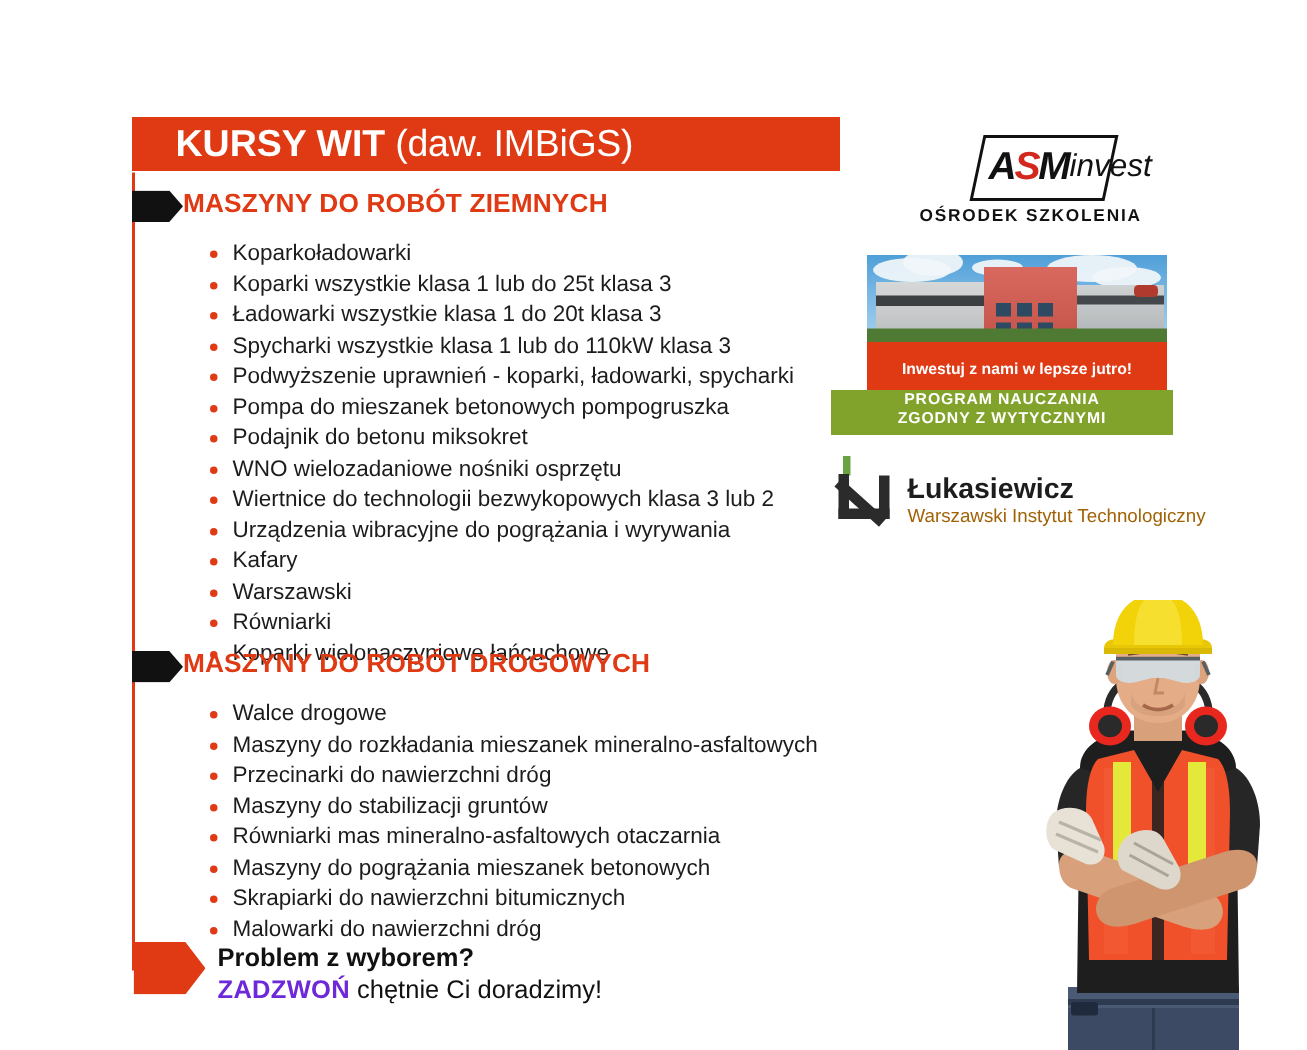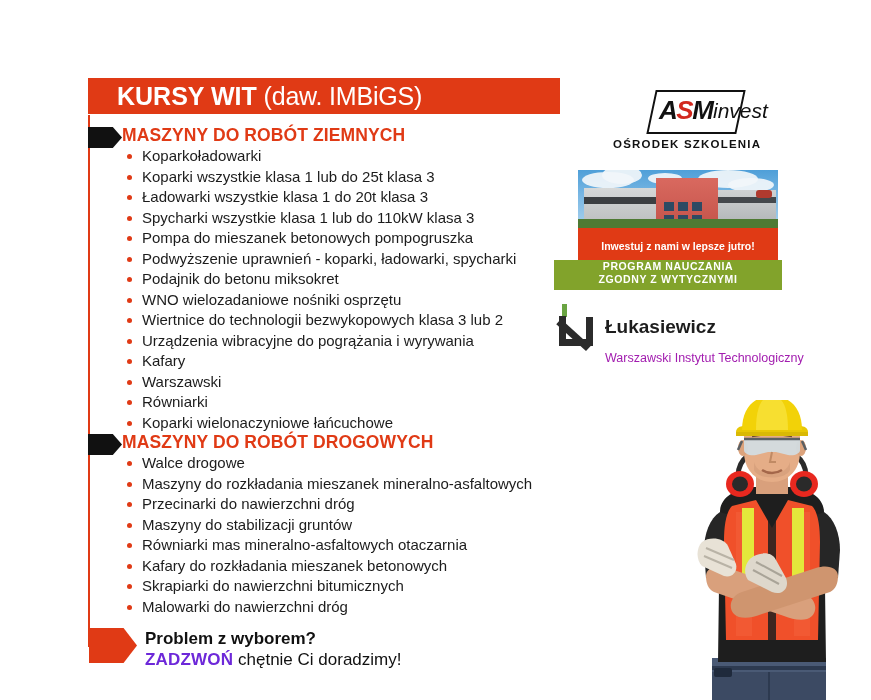--- a/index.html
+++ b/index.html
@@ -43,21 +43,21 @@
     clip-path:polygon(0 0, 73% 0, 100% 50%, 73% 100%, 0 100%);
   }
   .sec-title{
     position:absolute;left:34px;top:0px;
     color:#e03a15;font-weight:bold;font-size:17.5px;
     letter-spacing:0.1px;white-space:nowrap;
   }
 
   
   ul.items{
-    list-style:none;margin:0;padding:0;
+    list-style:none;margin:13px;padding:0;
     position:absolute;
   }
   ul.items li{
     position:relative;
     padding-left:20px;
     font-size:15px;
     line-height:20.5px;
     color:#1c1c1c;
     white-space:nowrap;
   }
@@ -199,22 +199,22 @@
   }
   .luk-bot{
     position:absolute;left:6px;top:35px;width:34px;height:7px;
     background:#2b2b2b;
   }
   .luk-name{
     position:absolute;left:52px;top:12px;
     font-size:19px;font-weight:bold;color:#1d1d1d;white-space:nowrap;
   }
   .luk-sub{
-    position:absolute;left:52px;top:47px;
-    font-size:12.5px;color:#a21caf;white-space:nowrap;
+    position:absolute;left:52px;top:33px;
+    font-size:12.5px;color:#a16207;white-space:nowrap;
   }
 
   
   .worker{position:absolute;left:676px;top:400px;width:195px;height:300px;}
 </style>
 </head>
 <body>
 
 <div id="page">
 
@@ -229,43 +229,43 @@
 
   <div class="section" style="left:88px;top:125px;">
     <div class="sec-arrow"></div>
     <div class="sec-title">MASZYNY DO ROBÓT ZIEMNYCH</div>
   </div>
   <ul class="items" id="list-0" style="left:122px;top:146px;">
       <li>Koparkoładowarki</li>
       <li>Koparki wszystkie klasa 1 lub do 25t klasa 3</li>
       <li>Ładowarki wszystkie klasa 1 do 20t klasa 3</li>
       <li>Spycharki wszystkie klasa 1 lub do 110kW klasa 3</li>
+      <li>Podwyższenie uprawnień - koparki, ładowarki, spycharki</li>
       <li>Pompa do mieszanek betonowych pompogruszka</li>
-      <li>Podwyższenie uprawnień - koparki, ładowarki, spycharki</li>
       <li>Podajnik do betonu miksokret</li>
       <li>WNO wielozadaniowe nośniki osprzętu</li>
       <li>Wiertnice do technologii bezwykopowych klasa 3 lub 2</li>
       <li>Urządzenia wibracyjne do pogrążania i wyrywania</li>
       <li>Kafary</li>
       <li>Warszawski</li>
       <li>Równiarki</li>
       <li>Koparki wielonaczyniowe łańcuchowe</li>
     </ul>
 
   <div class="section" style="left:88px;top:432px;">
     <div class="sec-arrow"></div>
     <div class="sec-title">MASZYNY DO ROBÓT DROGOWYCH</div>
   </div>
   <ul class="items" id="list-1" style="left:122px;top:453px;">
       <li>Walce drogowe</li>
       <li>Maszyny do rozkładania mieszanek mineralno-asfaltowych</li>
       <li>Przecinarki do nawierzchni dróg</li>
       <li>Maszyny do stabilizacji gruntów</li>
       <li>Równiarki mas mineralno-asfaltowych otaczarnia</li>
-      <li>Kafary do rozkładania mieszanek betonowych</li>
+      <li>Maszyny do pogrążania mieszanek betonowych</li>
       <li>Skrapiarki do nawierzchni bitumicznych</li>
       <li>Malowarki do nawierzchni dróg</li>
     </ul>
 
   <div class="cta-arrow"></div>
   <div class="cta-text">
     <div class="cta-l1">Problem z wyborem?</div>
     <div class="cta-l2">
       <span class="hl">ZADZWOŃ</span><span> chętnie Ci doradzimy!</span>
     </div>

